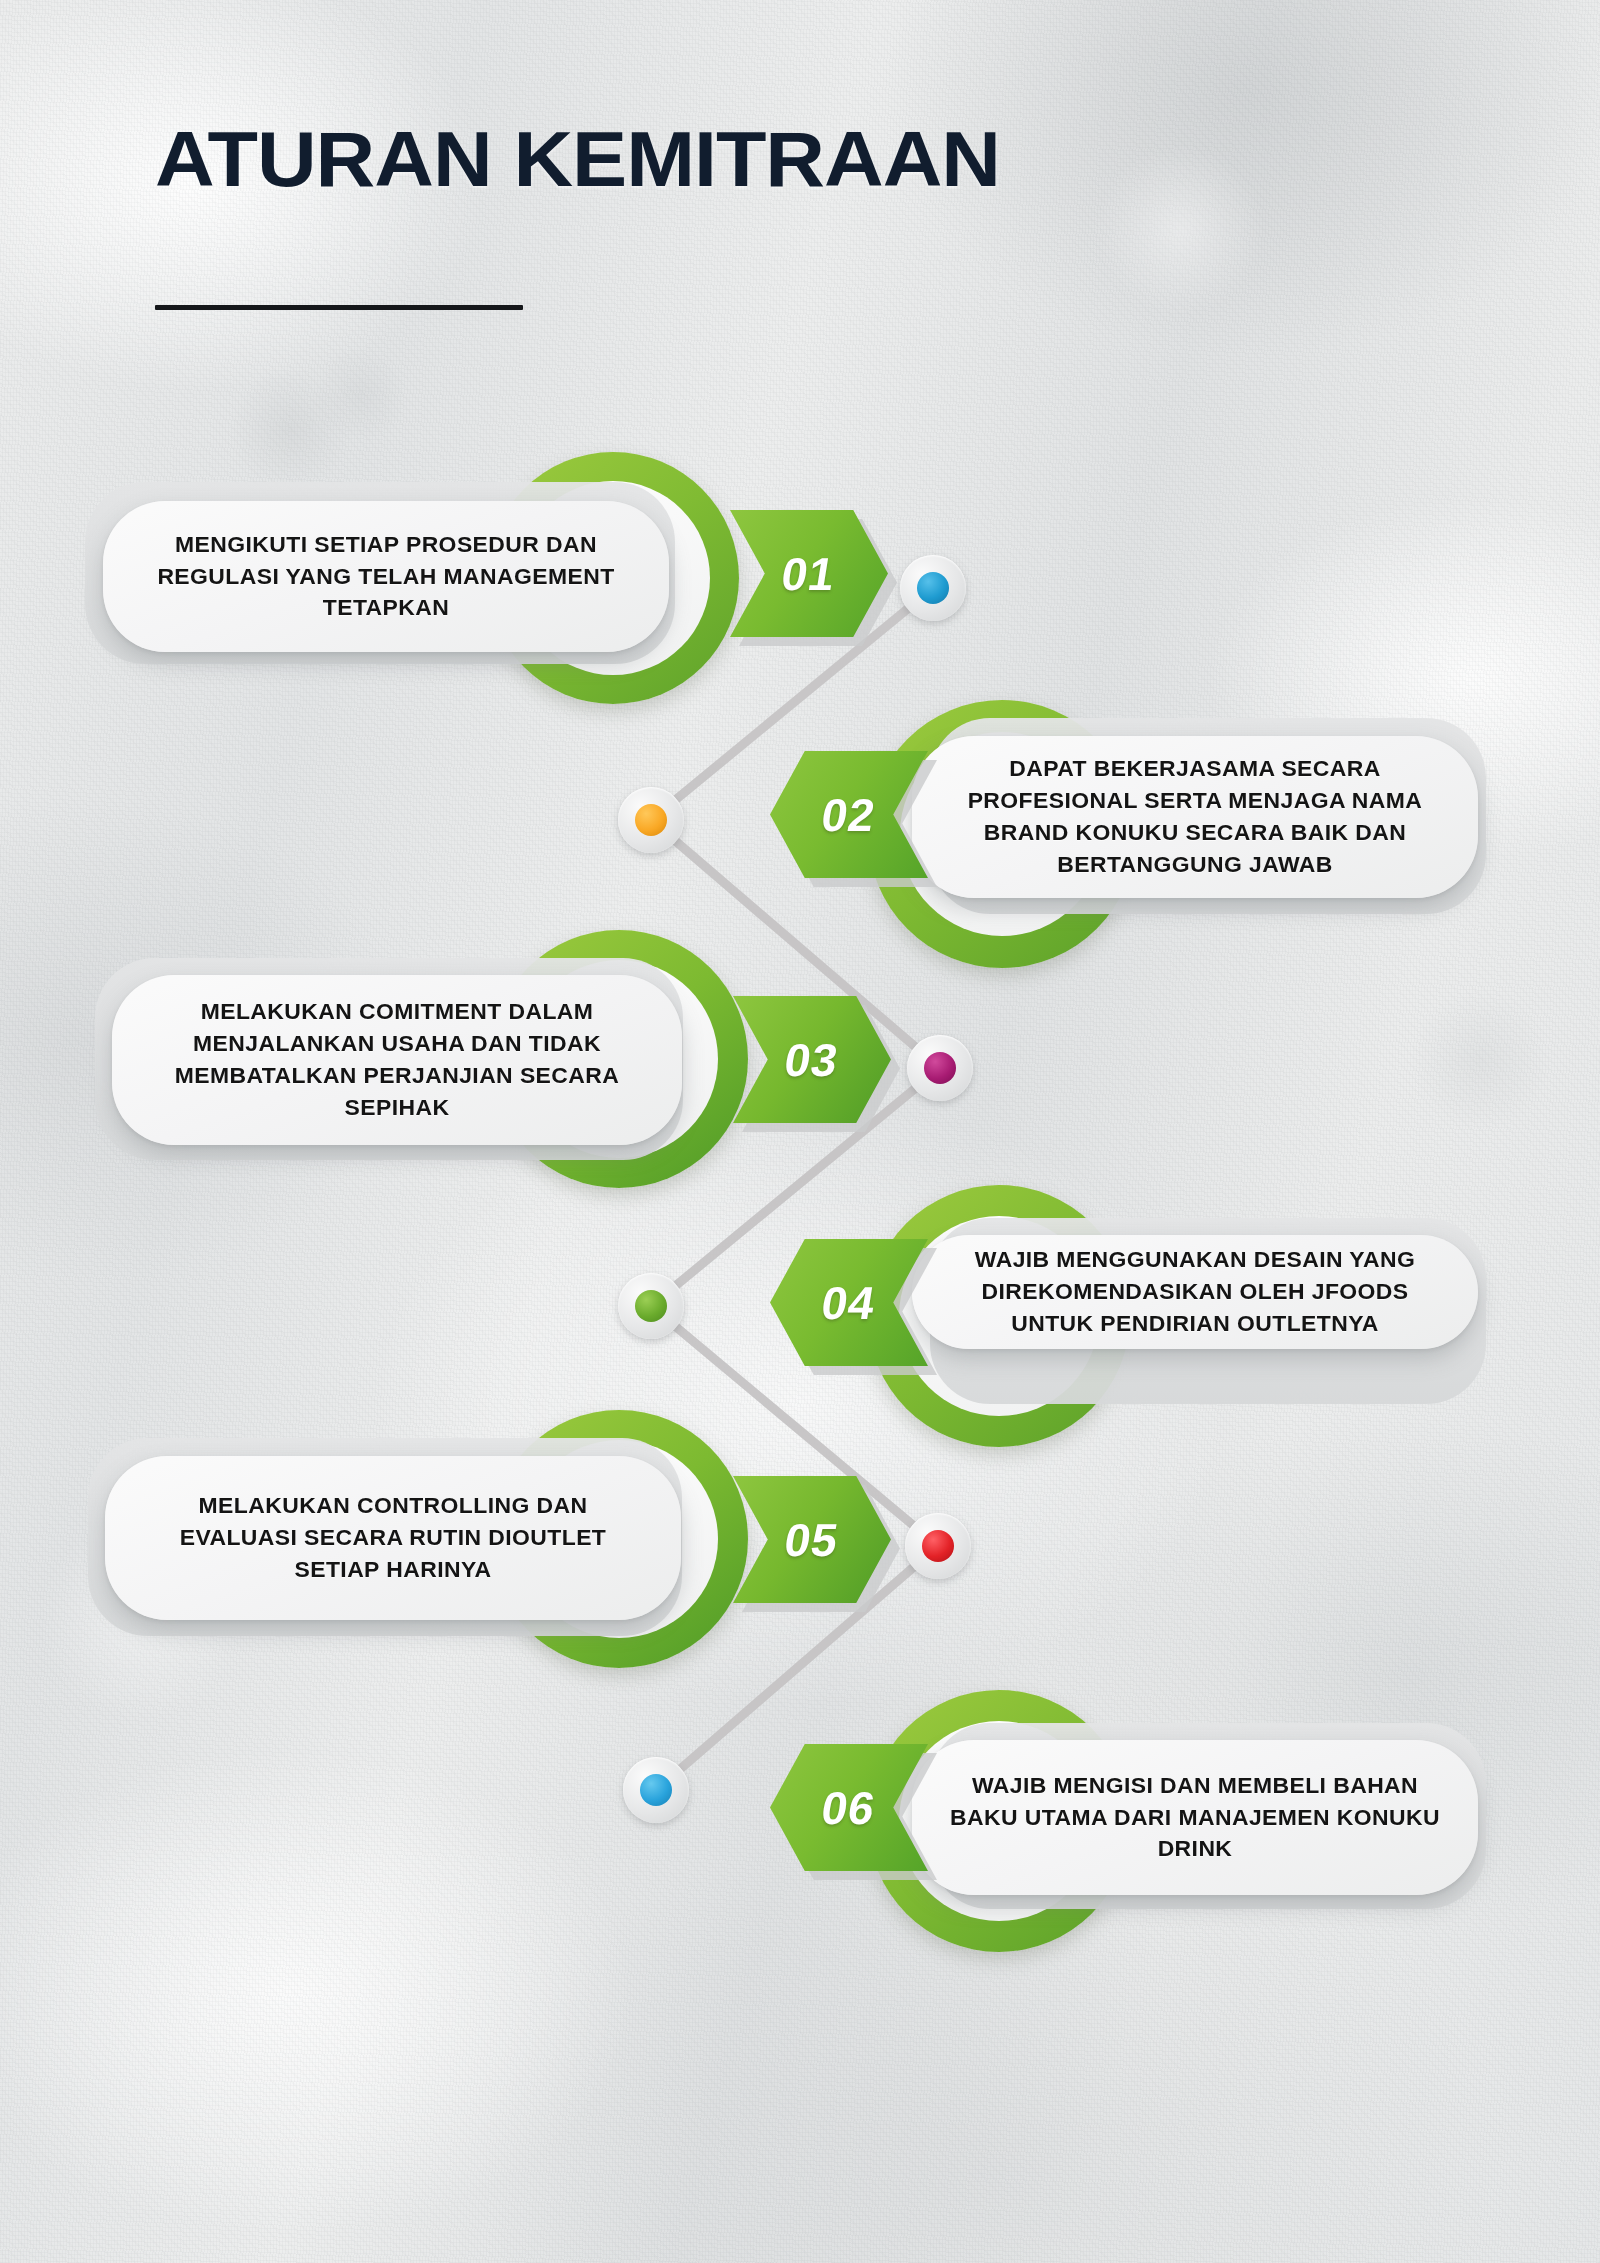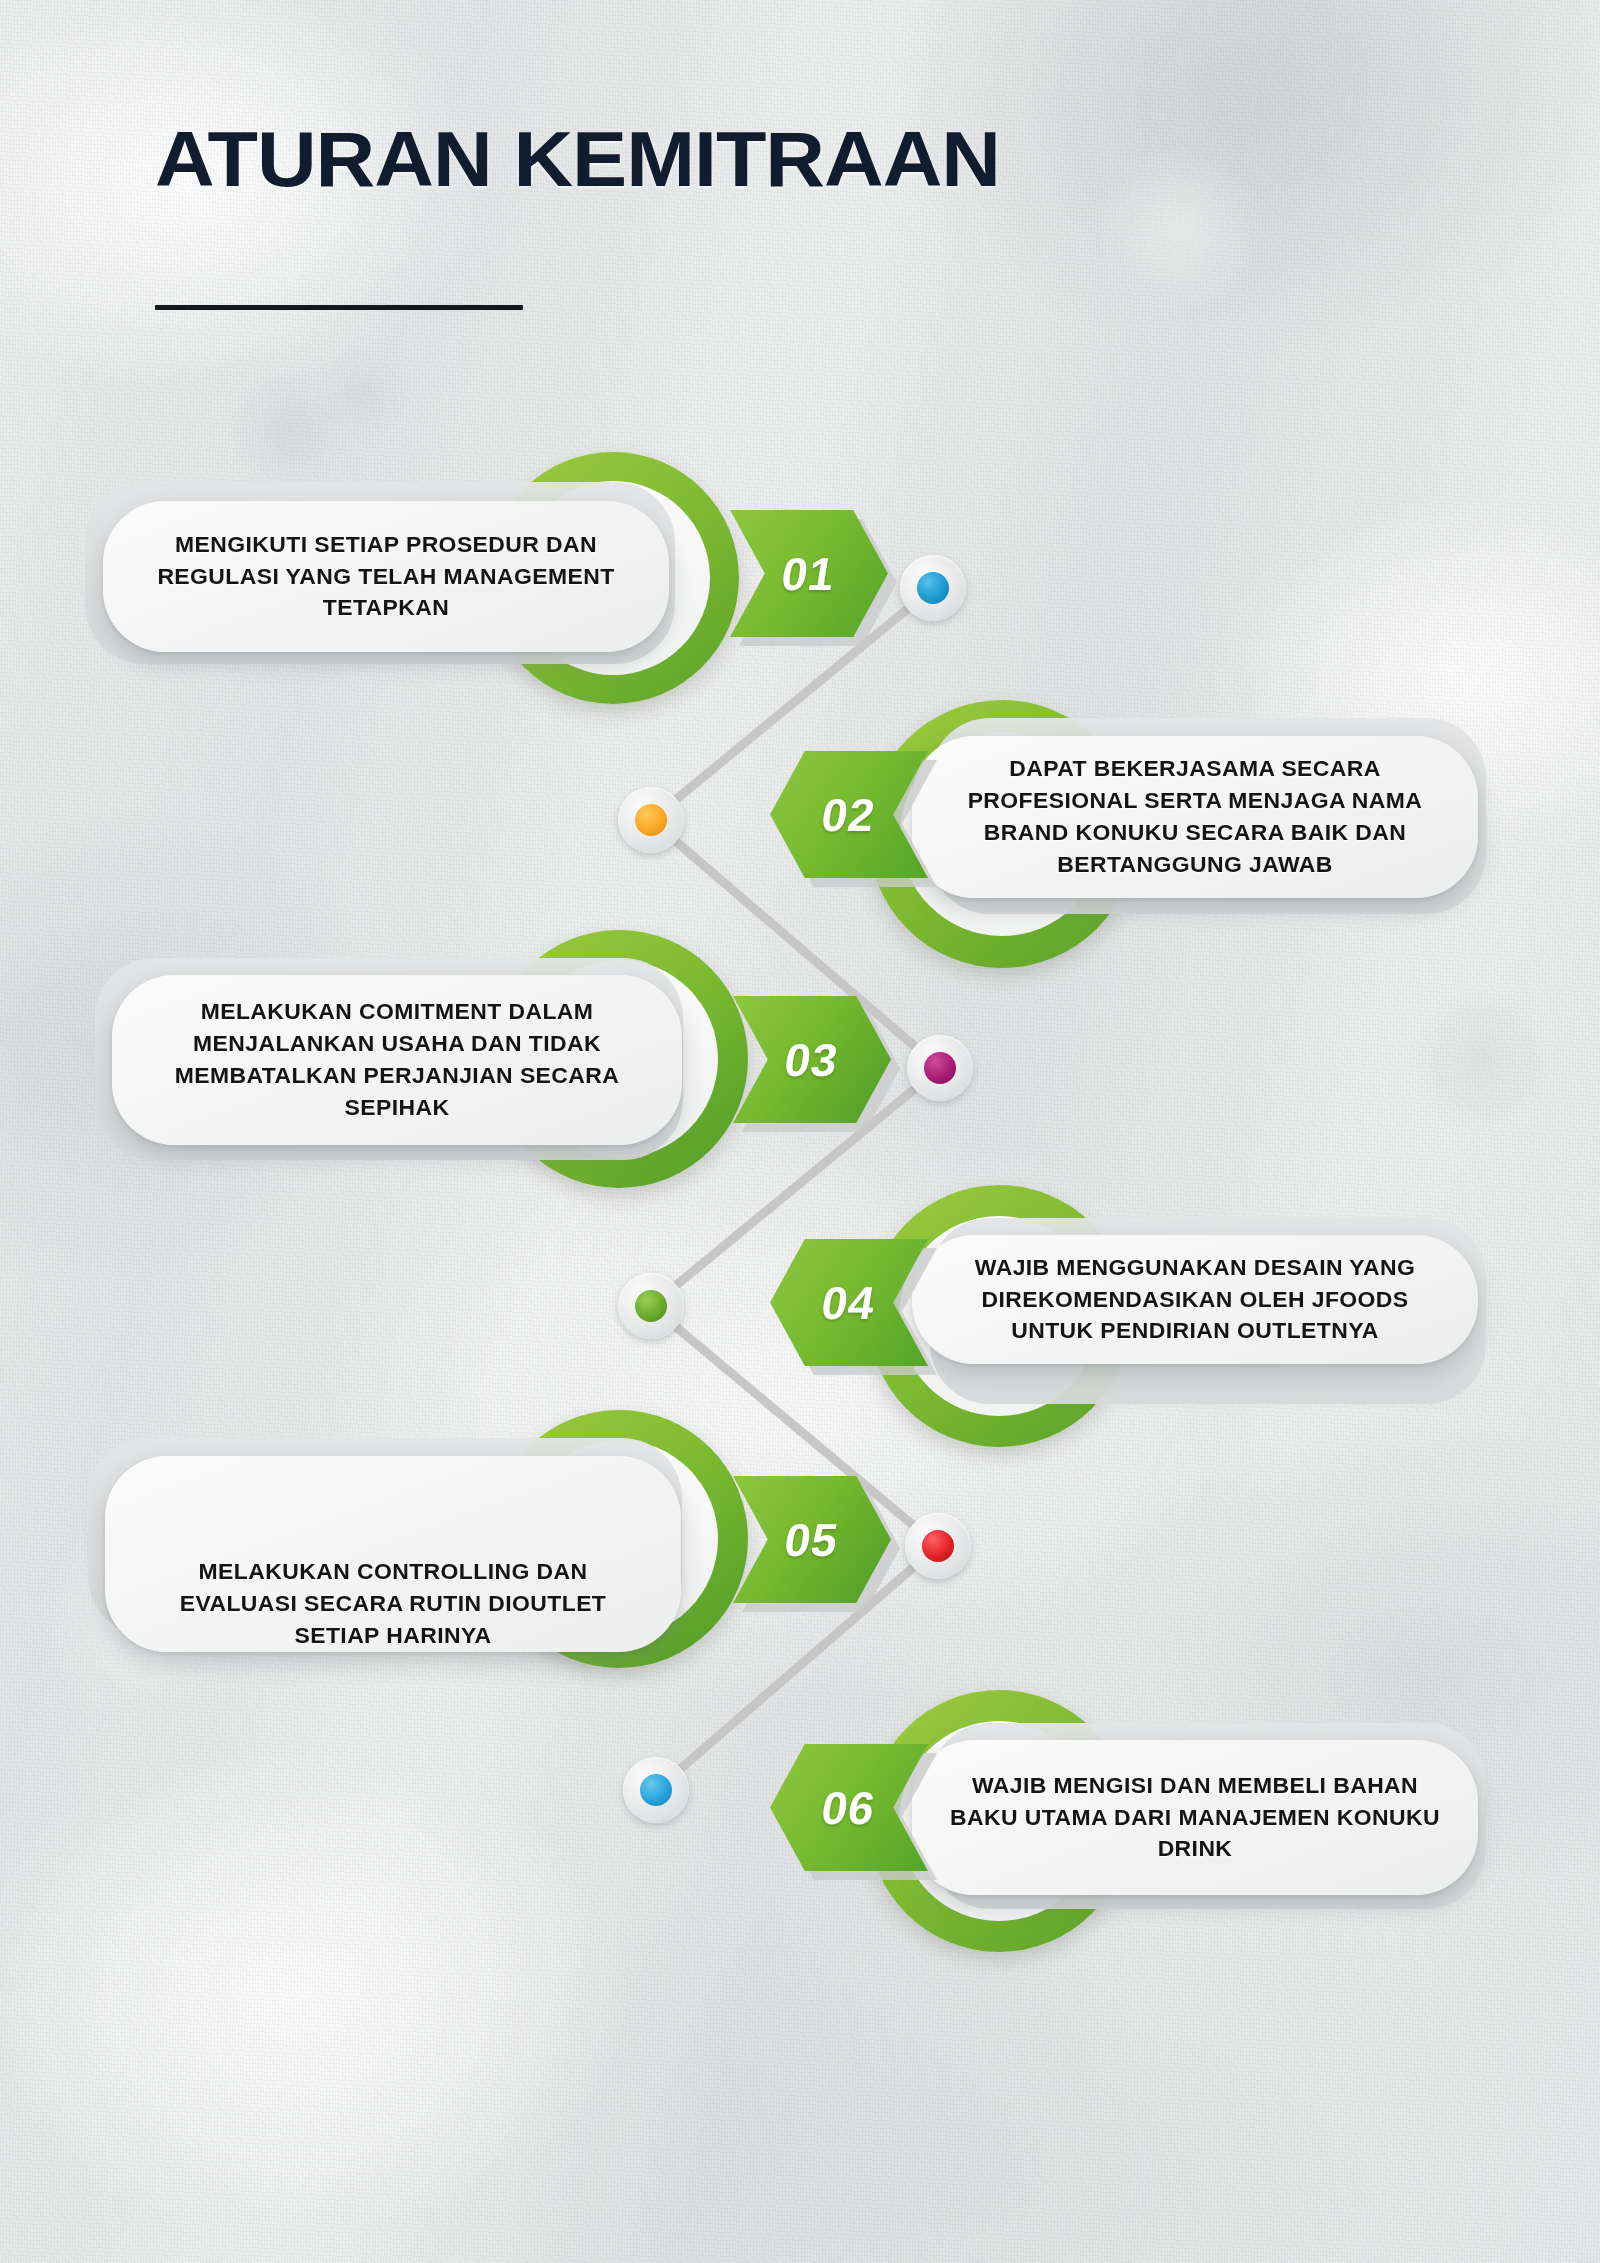--- a/index.html
+++ b/index.html
@@ -176,38 +176,38 @@
 </div>
 <div class="node" style="left:907px;top:1035px;width:66px;height:66px;">
   <div class="node-ring"></div>
   <div class="node-dot" style="left:17px;top:17px;width:32px;height:32px;background:radial-gradient(circle at 35% 30%, #d14a9c 0%, #a81c73 55%, #7c0d52 100%);"></div>
 </div>
 
 <div class="item" style="left:0;top:0;">
   <div class="ring" style="left:868px;top:1185px;width:262px;height:262px;background:linear-gradient(140deg,#9ecb3f 0%,#7fba32 48%,#5aa029 100%);box-shadow:0 8px 18px rgba(110,120,100,.28);"></div>
   <div class="ring-inner" style="left:899px;top:1216px;width:200px;height:200px;background:linear-gradient(160deg,#fdfdfd,#f0f1f1);"></div>
   <div class="slab" style="left:930px;top:1218px;width:556px;height:186px;"></div>
-  <div class="pill" style="left:912px;top:1235px;width:566px;height:129px;padding:0 36px;">
+  <div class="pill" style="left:912px;top:1235px;width:566px;height:114px;padding:0 36px;">
     <div class="pill-text">WAJIB MENGGUNAKAN DESAIN YANG DIREKOMENDASIKAN OLEH JFOODS UNTUK PENDIRIAN OUTLETNYA</div>
   </div>
   <div class="hex-shadow" style="left:779px;top:1248px;width:158px;height:127px;clip-path:polygon(22% 0%,100% 0%,78% 50%,100% 100%,22% 100%,0% 50%);"></div>
   <div class="hex" style="left:770px;top:1239px;width:158px;height:127px;background:linear-gradient(125deg,#8ec63f 0%,#79bb30 45%,#55a429 100%);">
     <span class="hex-num">04</span>
   </div>
 </div>
 <div class="node" style="left:618px;top:1273px;width:66px;height:66px;">
   <div class="node-ring"></div>
   <div class="node-dot" style="left:17px;top:17px;width:32px;height:32px;background:radial-gradient(circle at 35% 30%, #9ccf55 0%, #6aab2c 55%, #4d8a1f 100%);"></div>
 </div>
 
 <div class="item" style="left:0;top:0;">
   <div class="ring" style="left:490px;top:1410px;width:258px;height:258px;background:linear-gradient(140deg,#9ecb3f 0%,#7dba31 48%,#4e9a27 100%);box-shadow:0 8px 18px rgba(110,120,100,.28);"></div>
   <div class="ring-inner" style="left:520px;top:1440px;width:198px;height:198px;background:linear-gradient(160deg,#fdfdfd,#f0f1f1);"></div>
   <div class="slab" style="left:88px;top:1438px;width:594px;height:198px;"></div>
-  <div class="pill" style="left:105px;top:1456px;width:576px;height:196px;padding:0 40px;align-items:flex-end;">
+  <div class="pill" style="left:105px;top:1456px;width:576px;height:164px;padding:0 40px;">
     <div class="pill-text">MELAKUKAN CONTROLLING DAN EVALUASI SECARA RUTIN DIOUTLET SETIAP HARINYA</div>
   </div>
   <div class="hex-shadow" style="left:742px;top:1485px;width:158px;height:127px;clip-path:polygon(0% 0%,78% 0%,100% 50%,78% 100%,0% 100%,22% 50%);"></div>
   <div class="hex left" style="left:733px;top:1476px;width:158px;height:127px;background:linear-gradient(125deg,#8ec63f 0%,#76b82e 45%,#4f9c27 100%);">
     <span class="hex-num">05</span>
   </div>
 </div>
 <div class="node" style="left:905px;top:1513px;width:66px;height:66px;">
   <div class="node-ring"></div>
   <div class="node-dot" style="left:17px;top:17px;width:32px;height:32px;background:radial-gradient(circle at 35% 30%, #ff6166 0%, #e32227 55%, #b01016 100%);"></div>

